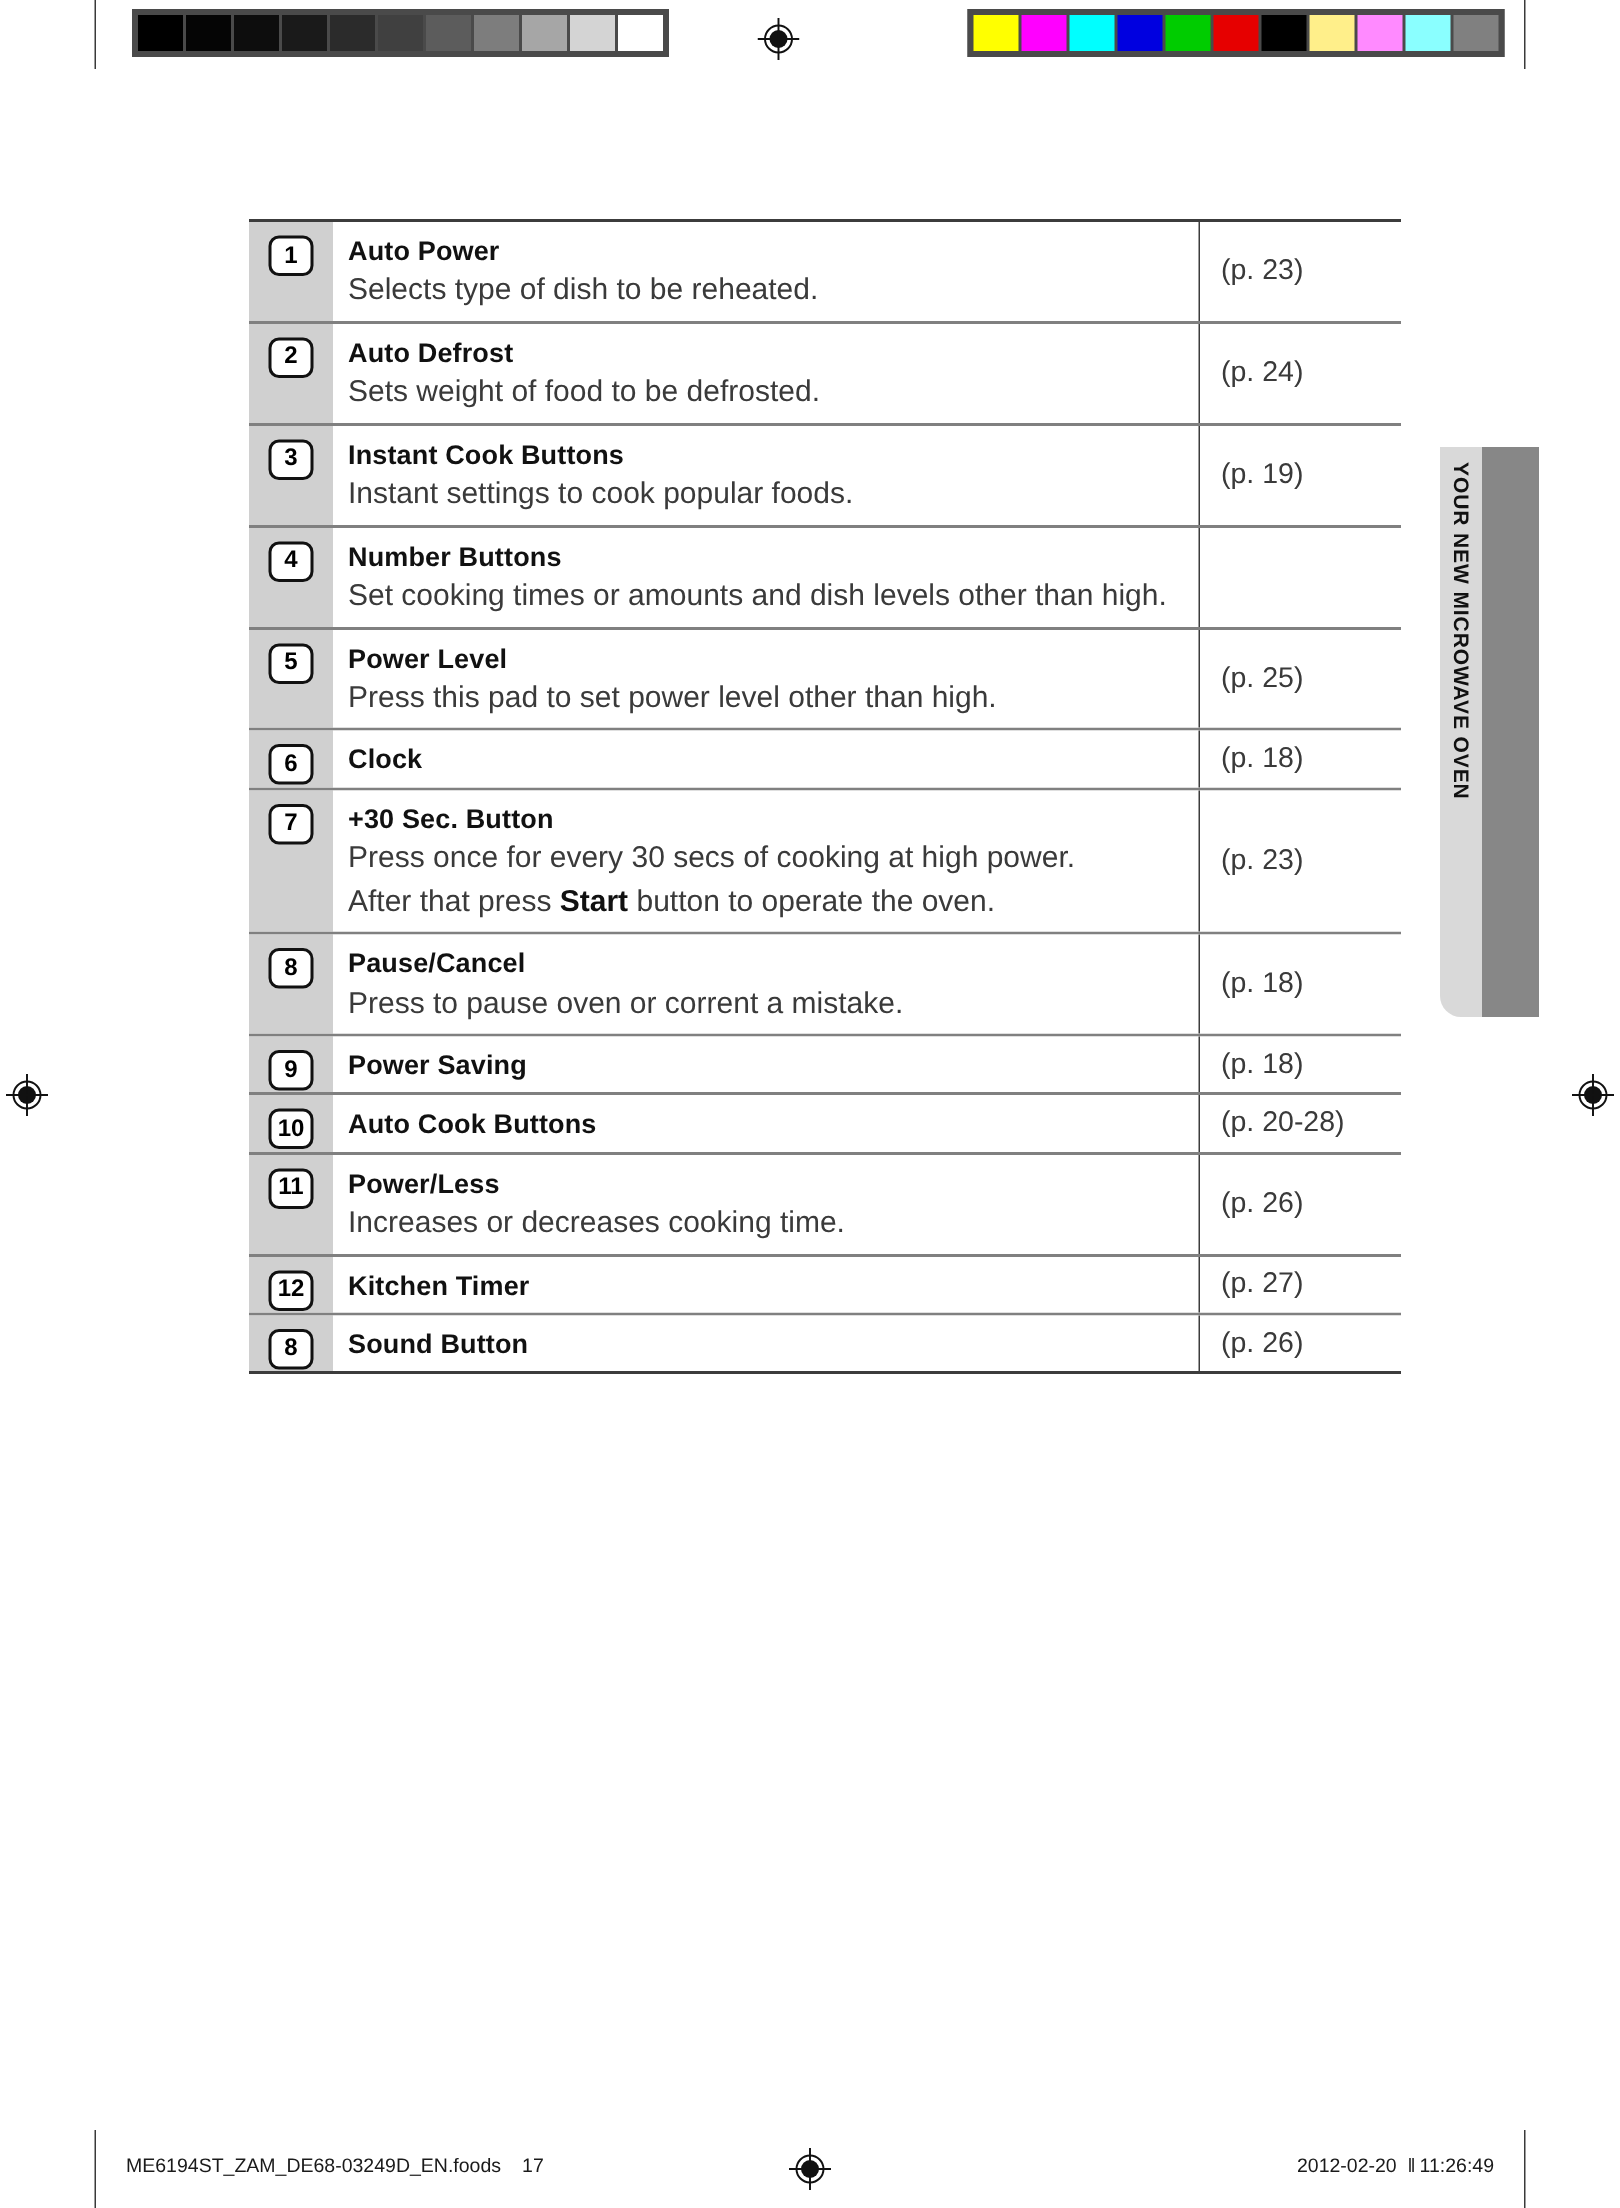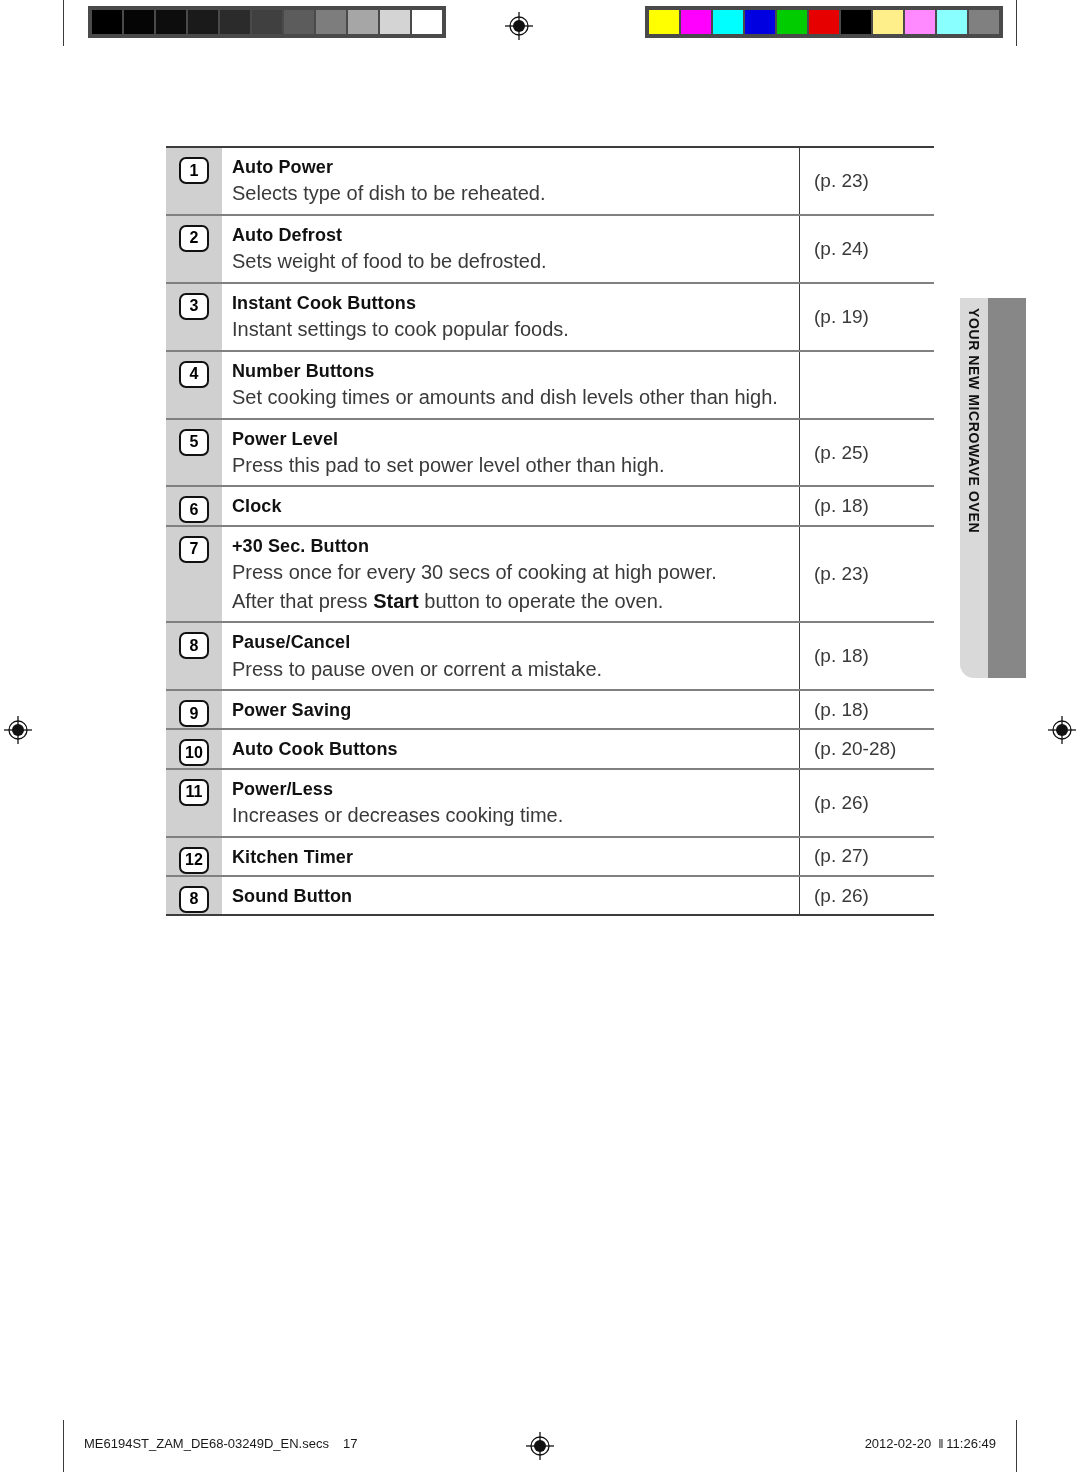--- a/index.html
+++ b/index.html
@@ -439,19 +439,19 @@
     </div>
 
   <div class="side-bar"></div>
   <div class="side-tab"></div>
   <div class="side-label">
     <span>YOUR NEW MICROWAVE OVEN</span>
   </div>
 
 
   <div class="print-footer pf-left">
-    <span>ME6194ST_ZAM_DE68-03249D_EN.secs</span><span class="pgnum">17</span>
+    <span>ME6194ST_ZAM_DE68-03249D_EN.foods</span><span class="pgnum">17</span>
   </div>
   <div class="print-footer pf-right">
     <span>2012-02-20</span>&nbsp;&nbsp;<span class="sep">‖</span>&nbsp;<span>11:26:49</span>
   </div>
 
 </div>
 
 </body></html>

